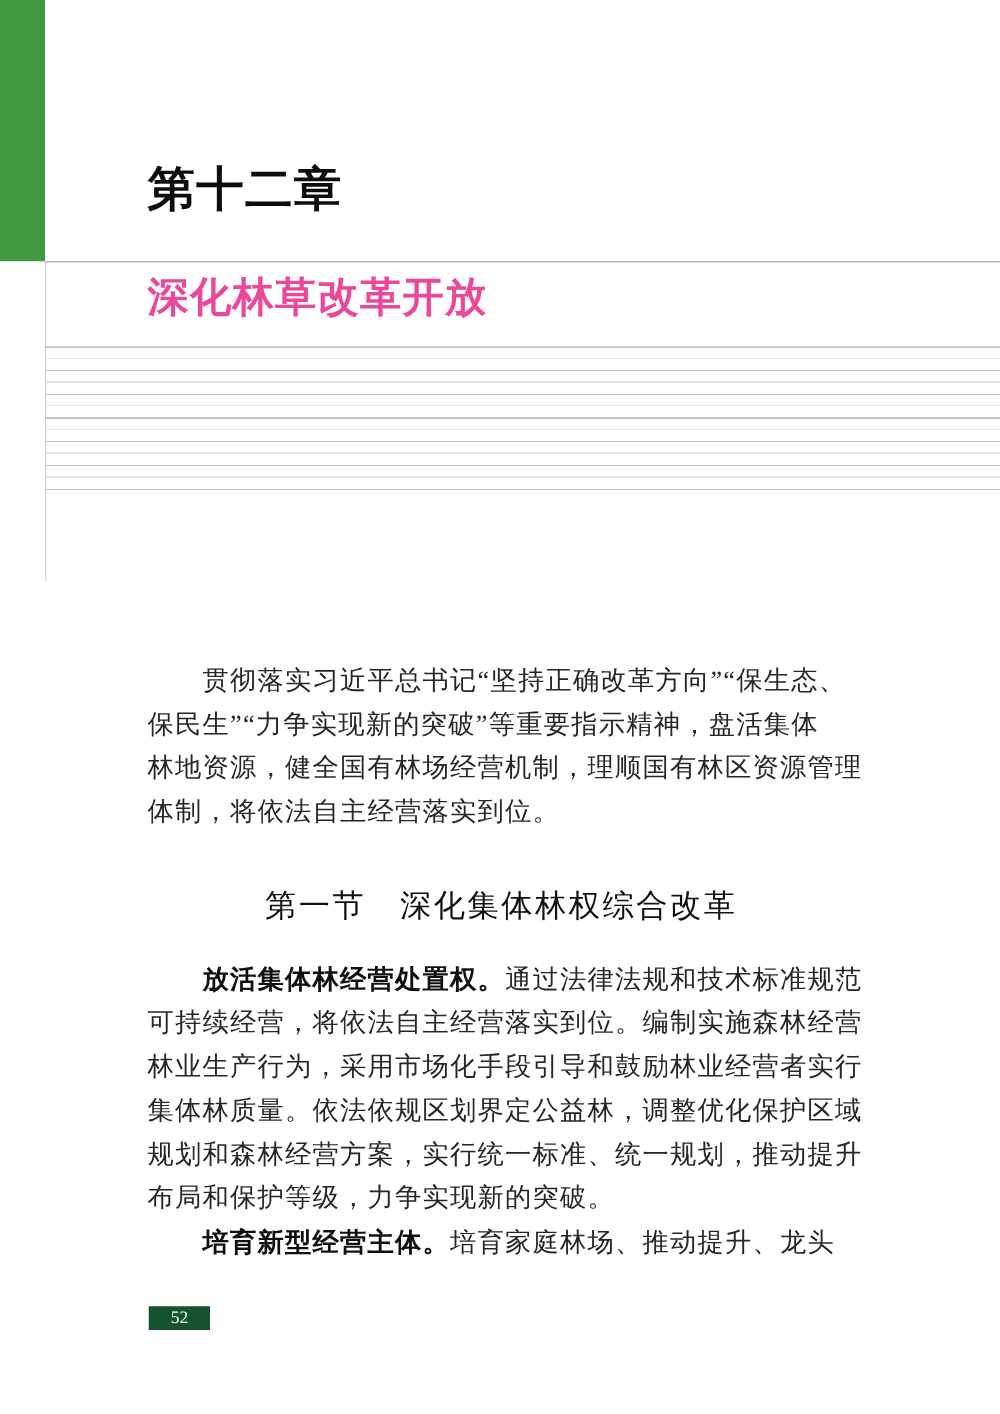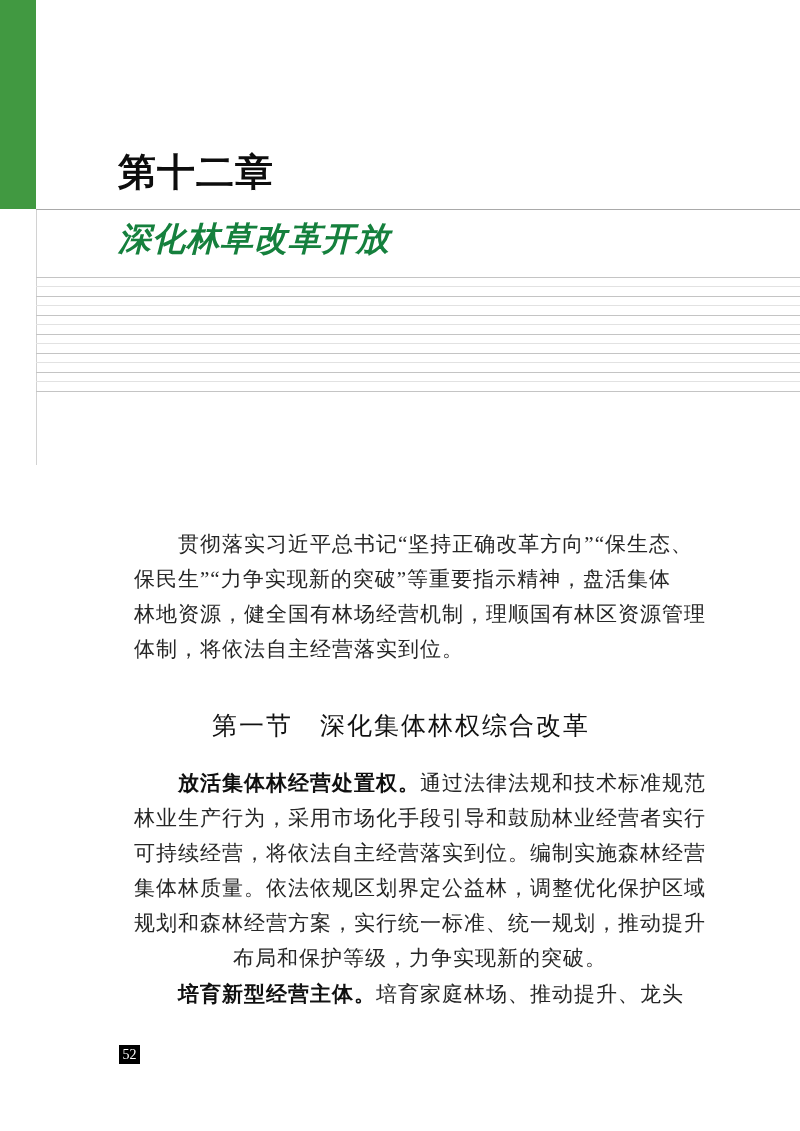--- a/index.html
+++ b/index.html
@@ -10,69 +10,69 @@
     background: #ffffff;
     overflow: hidden;
     font-family: "Liberation Serif", "DejaVu Serif", serif;
   }
   .accent-bar {
     position: absolute; left: 0; top: 0;
     width: 36px; height: 209px;
     background: #419941;
   }
   .chapter-label {
-    position: absolute; left: 118px; top: 148px;
+    position: absolute; left: 118px; top: 128px;
     font-size: 38px; font-weight: bold; color: #0d0d0d;
     line-height: 48px; letter-spacing: 1px; white-space: nowrap;
   }
   .title-divider {
     position: absolute; left: 36px; top: 209px;
     width: 764px; height: 1px; background: #a9a9a9;
   }
   .left-vrule {
     position: absolute; left: 36px; top: 210px;
     width: 1px; height: 255px; background: #d2d2d2;
   }
   .chapter-title {
     position: absolute; left: 118px; top: 218px;
-    font-size: 33px; font-weight: bold; color: #15803d;
-    line-height: 42px; letter-spacing: 1px; white-space: nowrap; font-style: italic;
+    font-size: 33px; font-weight: bold; color: #ec4899;
+    line-height: 42px; letter-spacing: 1px; white-space: nowrap;
   }
   .ruled-lines {
     position: absolute; left: 36px; top: 277px;
     width: 764px; height: 115px;
     background: repeating-linear-gradient(
       to bottom,
       #c4c4c4 0px, #c4c4c4 1px,
       rgba(0,0,0,0) 1px, rgba(0,0,0,0) 9px,
       #e2e2e2 9px, #e2e2e2 10px,
       rgba(0,0,0,0) 10px, rgba(0,0,0,0) 19px
     );
   }
   .body-text {
     font-size: 21px; color: #262626; letter-spacing: 1px;
   }
-  .para { position: absolute; left: 134px; width: 572px; }
+  .para { position: absolute; left: 118px; width: 572px; }
   .line { height: 35px; line-height: 35px; white-space: nowrap; overflow: visible; }
   .indent { padding-left: 44px; }
   .lead { font-weight: bold; color: #101010; }
   .p1 { top: 527px; }
   .section-heading {
     position: absolute; left: 118px; top: 708px; width: 566px;
     text-align: center;
     font-family: "Liberation Sans", "DejaVu Sans", sans-serif;
     font-size: 25px; font-weight: normal; color: #111111;
     line-height: 35px; letter-spacing: 2px; white-space: nowrap;
   }
-  .p2 { top: 766px; text-align: center; }
+  .p2 { top: 766px; }
   .p3 { top: 977px; }
   .page-badge {
     position: absolute; left: 119px; top: 1045px;
-    width: 21px; height: 19px;
-    background: #000000; color: #ffffff;
+    width: 49px; height: 19px;
+    background: #14532d; color: #ffffff;
     font-size: 14px; line-height: 19px; text-align: center;
   }
 </style>
 </head>
 <body>
 
 <div class="page">
 
   <div class="accent-bar"></div>
 
@@ -90,22 +90,22 @@
     <div class="line indent">贯彻落实习近平总书记“坚持正确改革方向”“保生态、</div>
     <div class="line">保民生”“力争实现新的突破”等重要指示精神，盘活集体</div>
     <div class="line">林地资源，健全国有林场经营机制，理顺国有林区资源管理</div>
     <div class="line">体制，将依法自主经营落实到位。</div>
   </div>
 
   <div class="section-heading">第一节　深化集体林权综合改革</div>
 
   <div class="para p2 body-text">
     <div class="line indent"><span class="lead">放活集体林经营处置权。</span><span>通过法律法规和技术标准规范</span></div>
+    <div class="line">可持续经营，将依法自主经营落实到位。编制实施森林经营</div>
     <div class="line">林业生产行为，采用市场化手段引导和鼓励林业经营者实行</div>
-    <div class="line">可持续经营，将依法自主经营落实到位。编制实施森林经营</div>
     <div class="line">集体林质量。依法依规区划界定公益林，调整优化保护区域</div>
     <div class="line">规划和森林经营方案，实行统一标准、统一规划，推动提升</div>
     <div class="line">布局和保护等级，力争实现新的突破。</div>
   </div>
 
   <div class="para p3 body-text">
     <div class="line indent"><span class="lead">培育新型经营主体。</span><span>培育家庭林场、推动提升、龙头</span></div>
   </div>
 
   <div class="page-badge">52</div>

